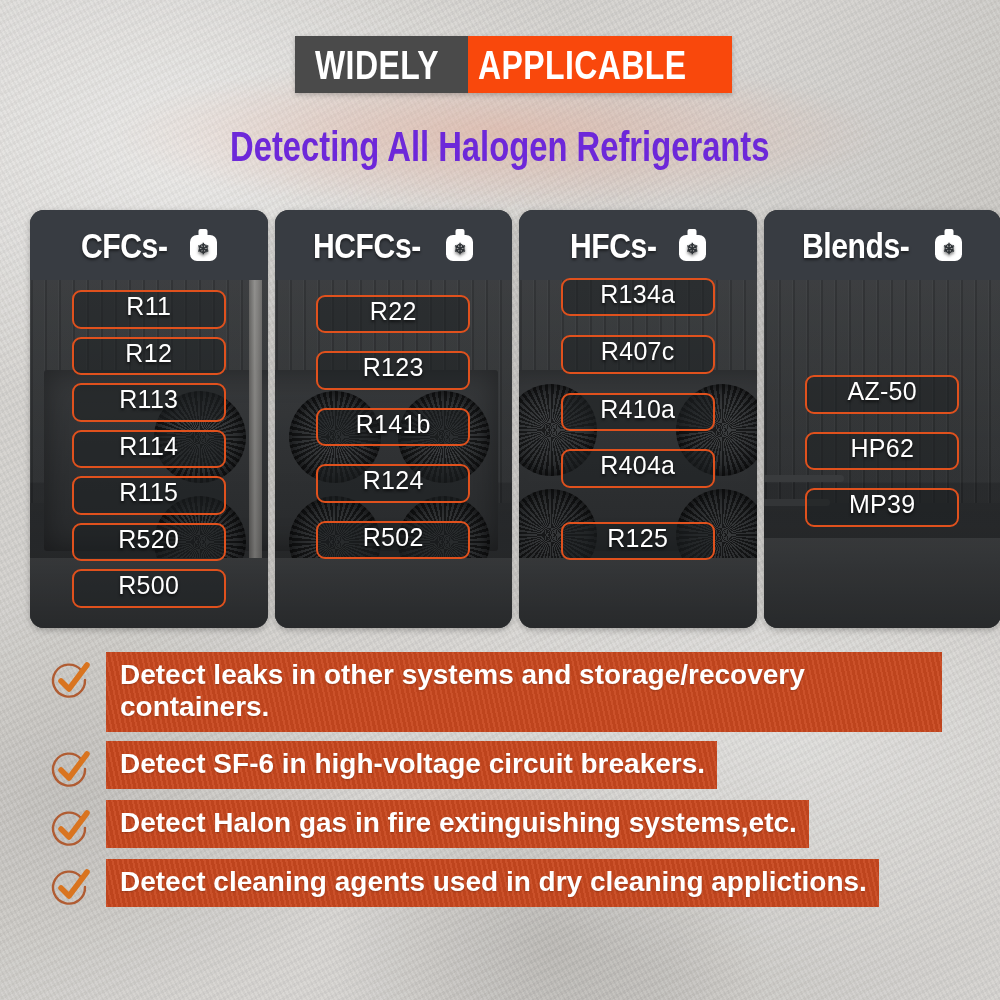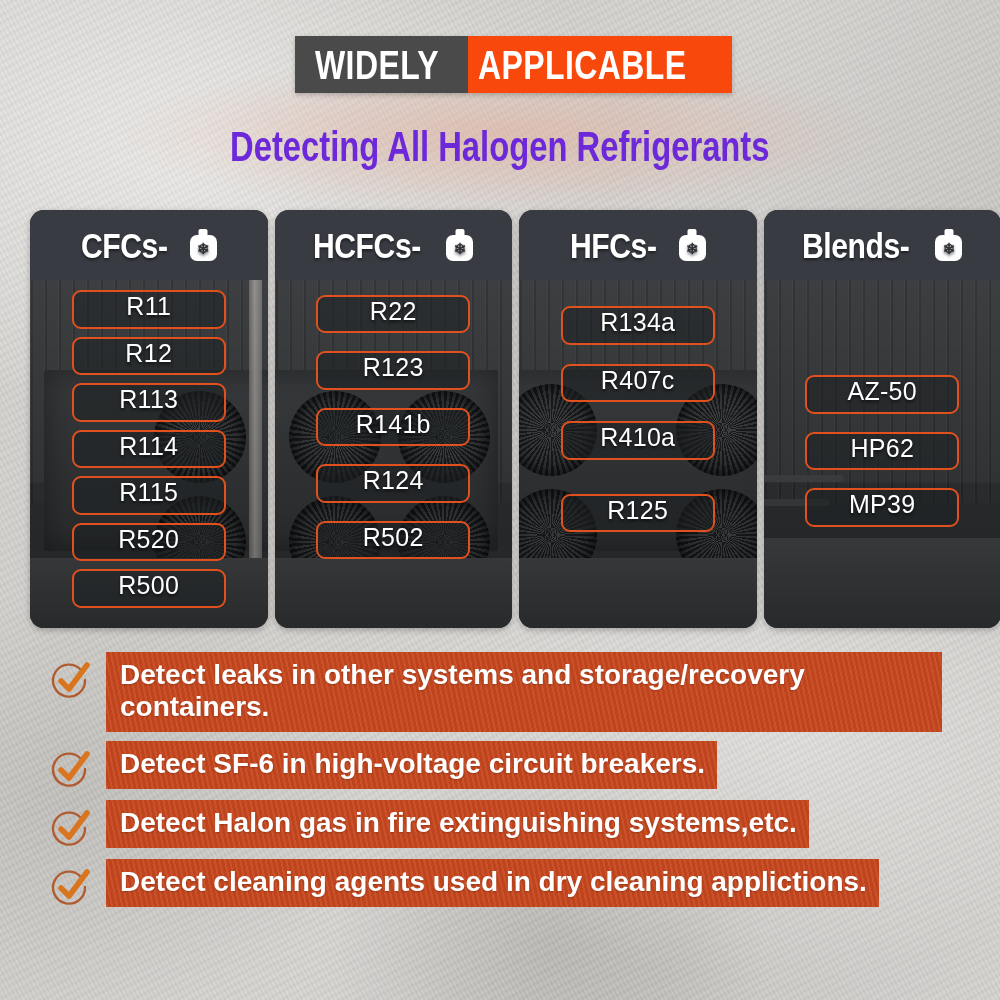--- a/index.html
+++ b/index.html
@@ -274,20 +274,21 @@
             <span class="body">
               <span class="flake">❄</span>
             </span>
         </span>
       </div>
     </div>
     <div class="chips" style="justify-content:center;padding-bottom:60px">
       <div class="chip" style="margin:9px 0">R134a</div>
       <div class="chip" style="margin:10px 0">R407c</div>
       <div class="chip" style="margin:9px 0">R410a</div>
+      <div class="chip" style="margin:9px 0">R404a</div>
       <div class="chip" style="margin:25px 0">R125</div>
     </div>
   </div>
 
   <div class="panel">
     <div class="panel-photo">
       <div class="photo-fins"></div>
       <div class="ground" style="height:26%"></div>
       <div style="position:absolute;left:-6%;top:56%;width:40%;height:7px;background:#55585b;border-radius:4px"></div>
       <div style="position:absolute;left:-6%;top:63%;width:34%;height:7px;background:#4e5154;border-radius:4px"></div>

